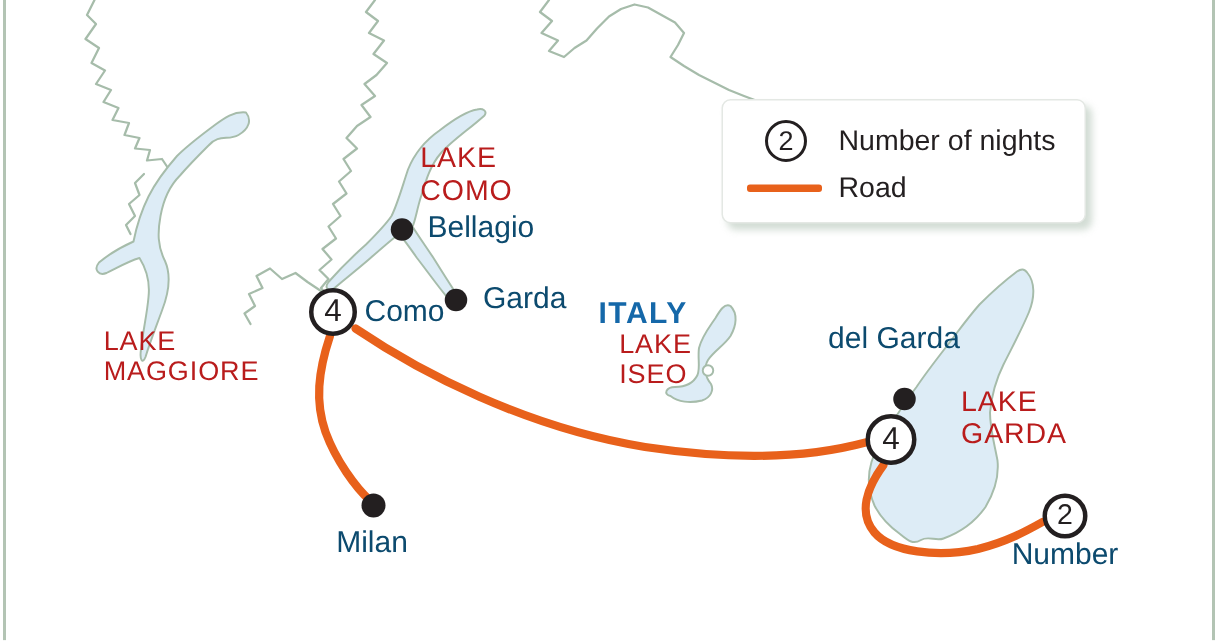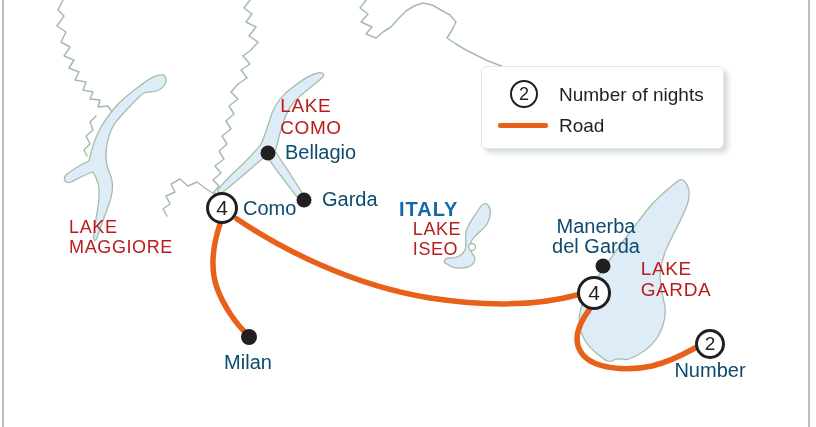--- a/index.html
+++ b/index.html
@@ -115,21 +115,20 @@
     <div>LAKE</div>
     <div>GARDA</div>
   </div>
 
   <div class="lbl country-lbl" style="left:399px;top:151px;">ITALY</div>
 
   <div class="lbl city-lbl" style="left:285px;top:141px;">Bellagio</div>
   <div class="lbl city-lbl" style="left:322px;top:188px;">Garda</div>
   <div class="lbl city-lbl centered" style="left:248px;top:351px;">Milan</div>
   <div class="lbl centered two-line" style="left:596px;top:216px;">
-    <div>Manerba</div>
     <div>del Garda</div>
   </div>
 
   <div class="night-circle" style="left:206px;top:192px;width:32px;height:32px;">
     <span>4</span>
   </div>
   <div class="lbl city-lbl" style="left:243px;top:197px;">Como</div>
 
   <div class="night-circle" style="left:577px;top:276px;width:34px;height:34px;">
     <span>4</span>

